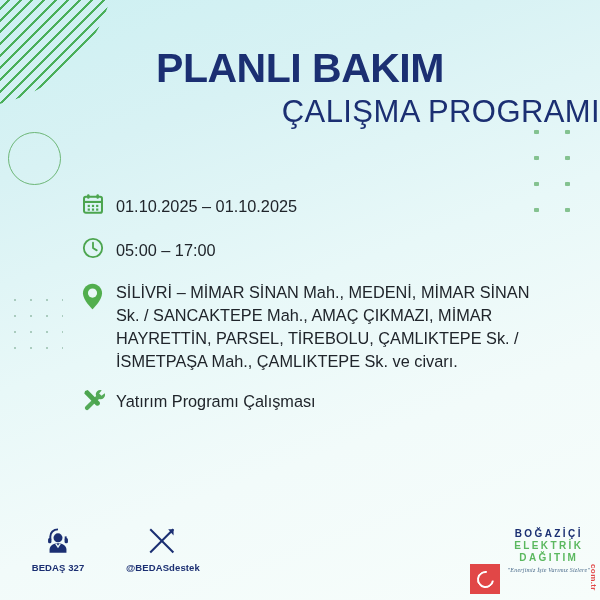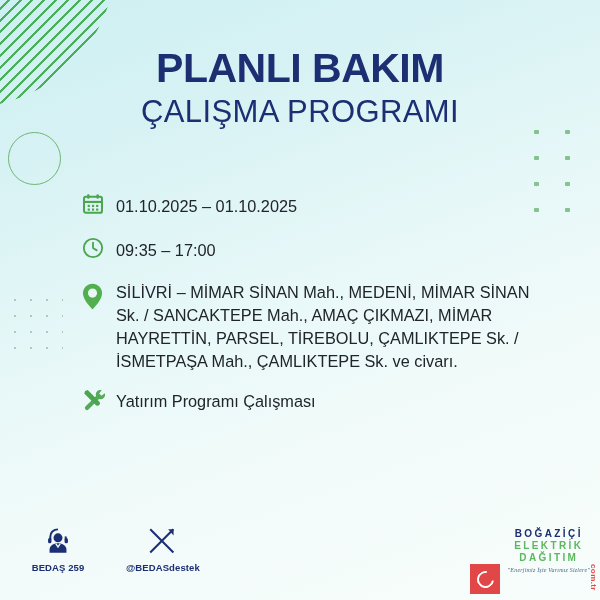--- a/index.html
+++ b/index.html
@@ -88,20 +88,21 @@
     font-family: "Liberation Sans", sans-serif;
   }
   .title-sub {
     margin-top: 6px;
     font-size: 31px;
     font-weight: normal;
     letter-spacing: 0.4px;
     color: #1b2f72;
     line-height: 1.05;
     font-family: "Liberation Sans", sans-serif;
+    text-align: right;
   }
 
   
   .info-block {
     position: absolute;
     left: 82px;
     top: 192px;
     width: 470px;
   }
   .info-row {
@@ -280,21 +281,21 @@
       <span class="info-text">01.10.2025 – 01.10.2025</span>
     </div>
 
     <div class="info-row row-time">
       <span class="info-icon">
         <svg width="22" height="22" viewBox="0 0 24 24" fill="none">
           <circle cx="12" cy="12" r="10" stroke="#4ca54f" stroke-width="2"></circle>
           <path d="M12 6.3 V12 L16.1 14.6" stroke="#4ca54f" stroke-width="2" stroke-linecap="round" stroke-linejoin="round"></path>
         </svg>
       </span>
-      <span class="info-text">09:35 – 17:00</span>
+      <span class="info-text">05:00 – 17:00</span>
     </div>
 
     <div class="info-row row-location">
       <span class="info-icon">
         <svg width="21" height="27" viewBox="0 0 20 26" fill="none">
           <path d="M10 0.8 C4.9 0.8 0.8 4.9 0.8 10 C0.8 16.4 10 25.3 10 25.3 C10 25.3 19.2 16.4 19.2 10 C19.2 4.9 15.1 0.8 10 0.8 Z" fill="#52ae4e"></path>
           <circle cx="10" cy="9.7" r="4.4" fill="#e9f7f7"></circle>
         </svg>
       </span>
       <span class="info-text">SİLİVRİ – MİMAR SİNAN Mah., MEDENİ, MİMAR SİNAN Sk. / SANCAKTEPE Mah., AMAÇ ÇIKMAZI, MİMAR HAYRETTİN, PARSEL, TİREBOLU, ÇAMLIKTEPE Sk. / İSMETPAŞA Mah., ÇAMLIKTEPE Sk. ve civarı.</span>
@@ -321,21 +322,21 @@
           <svg width="30" height="30" viewBox="0 0 32 32" fill="none">
             <path d="M16 3.6 c-5 0-8.2 3.3-8.2 7.5 v3.2" stroke="#1b2f72" stroke-width="2.1" fill="none"></path>
             <path d="M24.2 11.1 v3.2" stroke="#1b2f72" stroke-width="2.1"></path>
             <rect x="5.4" y="12.8" width="3.6" height="5.6" rx="1.6" fill="#1b2f72"></rect>
             <rect x="23.0" y="12.8" width="3.6" height="5.6" rx="1.6" fill="#1b2f72"></rect>
             <circle cx="16" cy="12.6" r="4.8" fill="#1b2f72"></circle>
             <path d="M16 18.4 c-5 0-9 2.9-9 6.6 v3.4 h18 v-3.4 c0-3.7-4-6.6-9-6.6 Z" fill="#1b2f72"></path>
             <path d="M13.6 18.9 L16 22.4 L18.4 18.9" stroke="#e9f7f7" stroke-width="1.5" fill="none"></path>
           </svg>
         </div>
-        <div class="contact-label">BEDAŞ 259</div>
+        <div class="contact-label">BEDAŞ 327</div>
       </div>
 
 
       <div class="contact">
         <div class="contact-icon">
           <svg width="28" height="28" viewBox="0 0 30 30" fill="none">
             <path d="M2.4 2.4 L27.2 27.4 M27.2 2.4 L2.4 27.4" stroke="#1b2f72" stroke-width="2.2" stroke-linecap="butt"></path>
             <path d="M21.6 2.4 L27.4 2.4 L27.4 9.0 Z" fill="#1b2f72"></path>
             <path d="M8.0 27.4 L2.2 27.4 L2.2 21.0 Z" fill="#1b2f72" opacity="0"></path>
           </svg>

